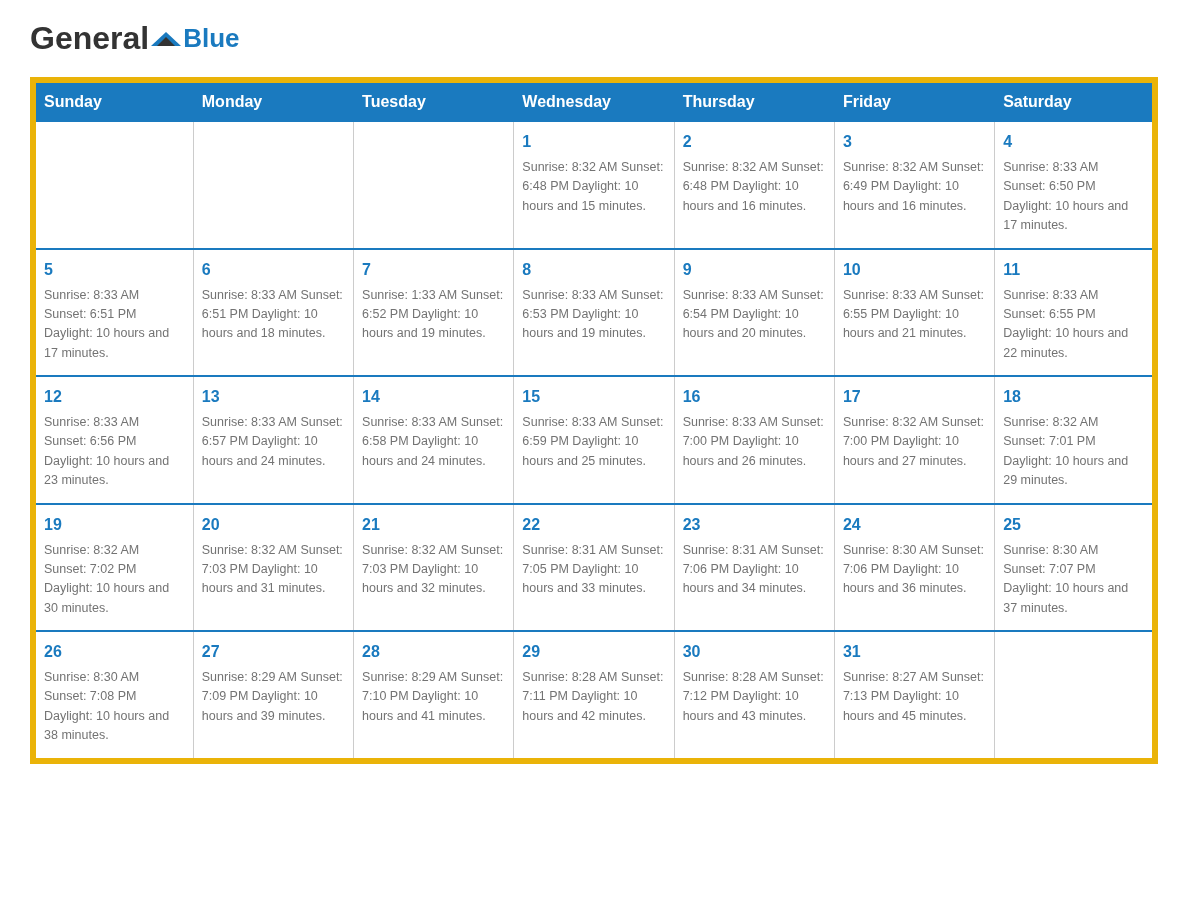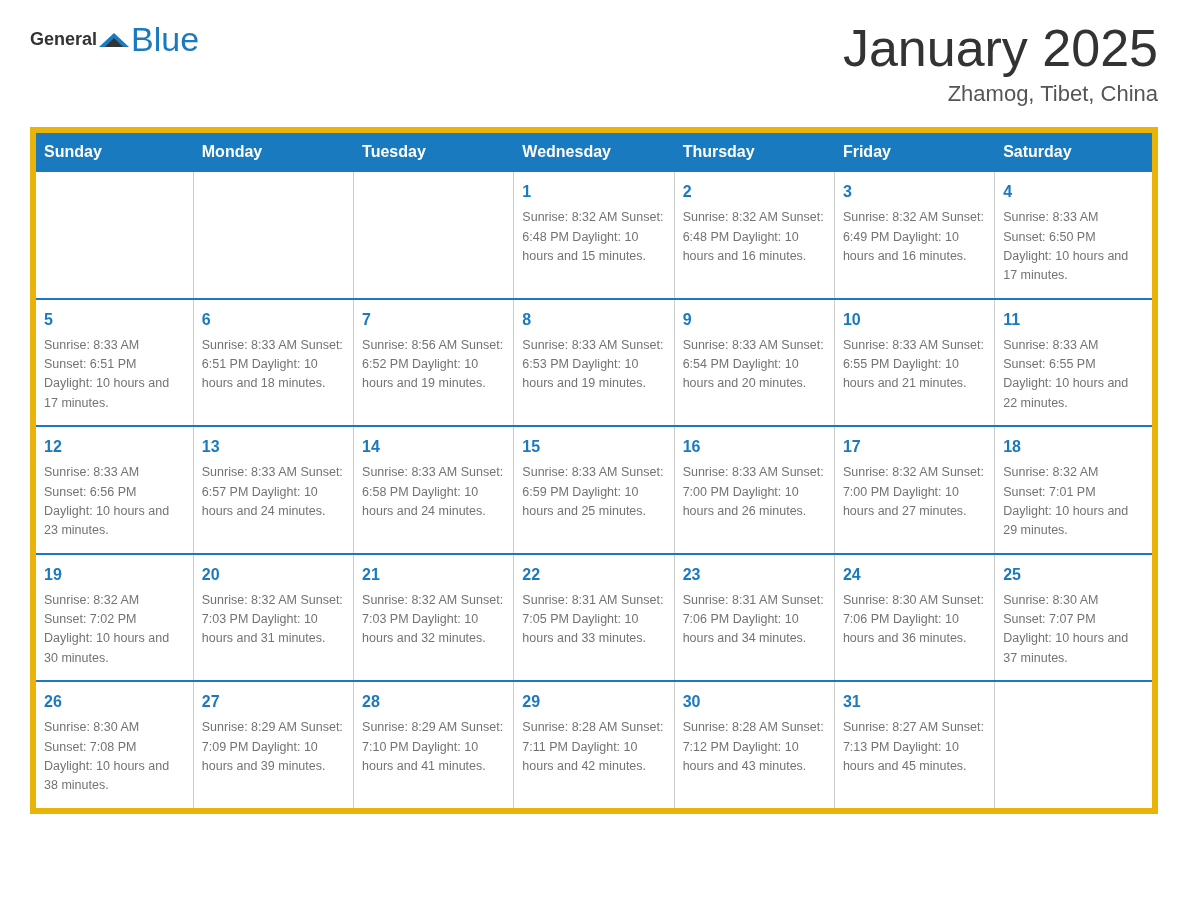--- a/index.html
+++ b/index.html
@@ -16,32 +16,32 @@
       justify-content: space-between;
       align-items: flex-start;
       margin-bottom: 20px;
     }
     .logo {
       display: flex;
       align-items: center;
       gap: 0;
     }
     .logo-text-general {
-      font-size: 18px;
+      font-size: 32px;
       font-weight: bold;
       color: #333;
     }
     .logo-icon {
       width: 30px;
       height: 30px;
       margin: 0 2px;
     }
     .logo-text-blue {
-      font-size: 34px;
-      font-weight: normal;
+      font-size: 26px;
+      font-weight: bold;
       color: #1a7abf;
     }
     .title-block {
       text-align: right;
     }
     .month-title {
       font-size: 52px;
       font-weight: normal;
       color: #333;
       line-height: 1.1;
@@ -101,24 +101,20 @@
 <body>
 
 <div class="header">
   <div class="logo">
     <span class="logo-text-general">General</span>
     <svg class="logo-icon" viewBox="0 0 30 30" xmlns="http://www.w3.org/2000/svg">
       <polygon points="0,22 15,8 30,22" fill="#1a7abf"></polygon>
       <polygon points="6,22 15,13 24,22" fill="#333"></polygon>
     </svg>
     <span class="logo-text-blue">Blue</span>
-  </div>
-  <div class="title-block">
-    <div class="month-title">January 2025</div>
-    <div class="location-title">Zhamog, Tibet, China</div>
   </div>
 </div>
 
 <table class="calendar-table">
   <thead>
     <tr>
       <th>Sunday</th>
       <th>Monday</th>
       <th>Tuesday</th>
       <th>Wednesday</th>
@@ -171,21 +167,21 @@
         </td>
         <td>
           <span class="day-number">6</span>
           <div class="day-info">Sunrise: 8:33 AM
 Sunset: 6:51 PM
 Daylight: 10 hours
 and 18 minutes.</div>
         </td>
         <td>
           <span class="day-number">7</span>
-          <div class="day-info">Sunrise: 8:56 AM
+          <div class="day-info">Sunrise: 1:33 AM
 Sunset: 6:52 PM
 Daylight: 10 hours
 and 19 minutes.</div>
         </td>
         <td>
           <span class="day-number">8</span>
           <div class="day-info">Sunrise: 8:33 AM
 Sunset: 6:53 PM
 Daylight: 10 hours
 and 19 minutes.</div>

